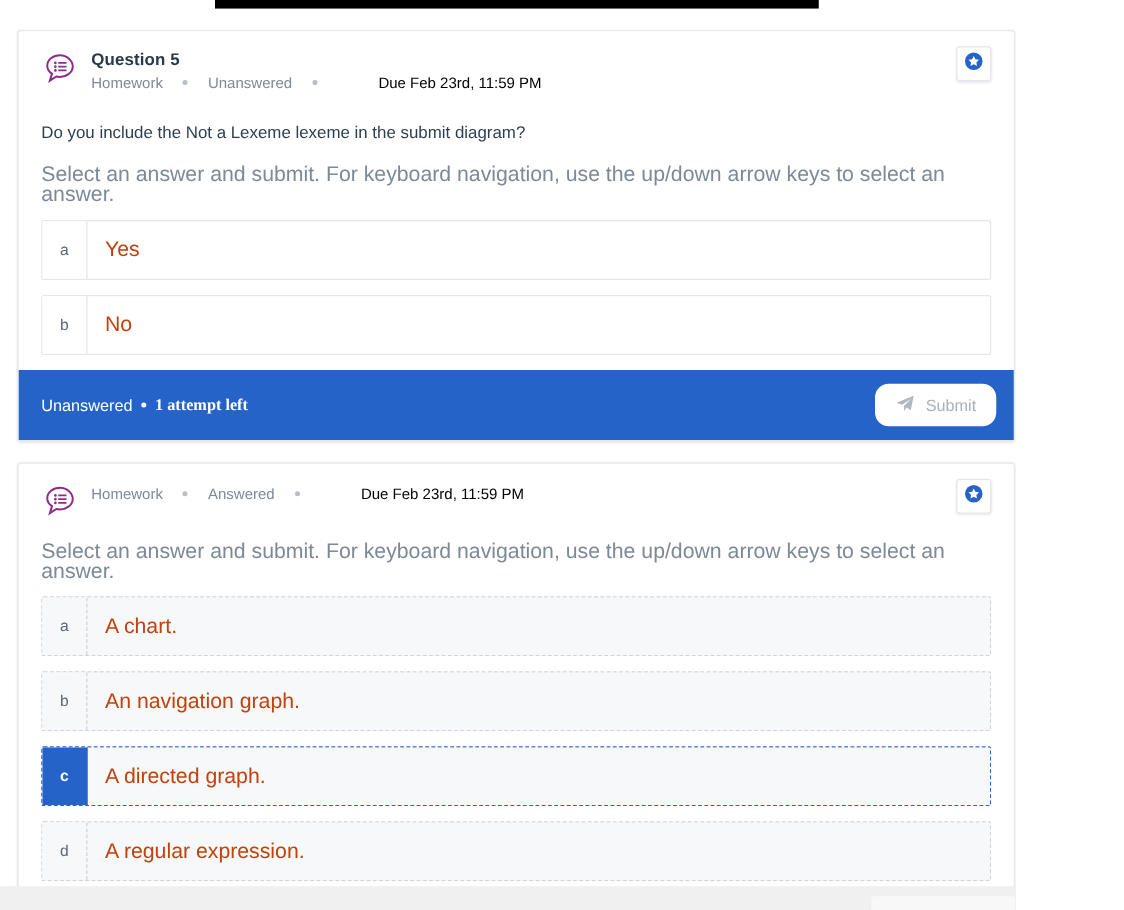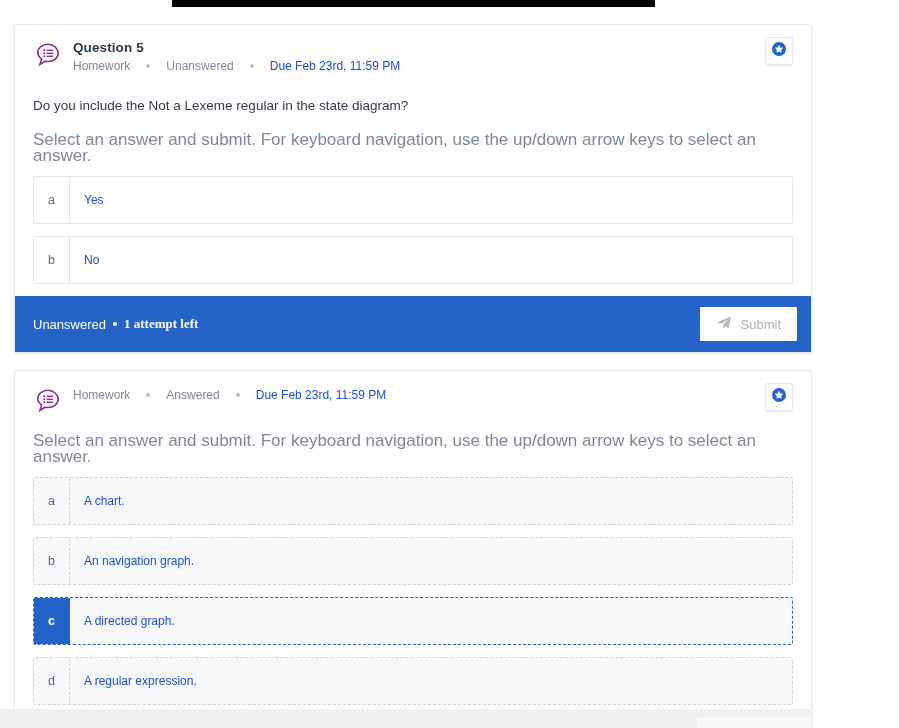--- a/index.html
+++ b/index.html
@@ -81,21 +81,21 @@
     align-items: center;
     gap: 16px;
     flex-wrap: wrap;
   }
   .q-meta .dot {
     display: inline-block;
     width: 4px; height: 4px;
     border-radius: 50%;
     background: #b6bec7;
   }
-  .q-meta .due { color: #1d4ed8; }
+  .q-meta .due { color: #000000; margin-left: 33px; }
 
   
   .star-btn {
     position: absolute;
     top: -2px;
     right: 0;
     width: 28px;
     height: 28px;
     background: #ffffff;
     border: 1px solid #e4e7eb;
@@ -174,22 +174,22 @@
     justify-content: center;
     font-size: 12.5px;
     color: #5a6775;
   }
 
   .opt-text {
     flex: 1 1 auto;
     display: flex;
     align-items: center;
     padding: 8px 14px;
-    font-size: 12px;
-    color: #1d4ed8;
+    font-size: 17px;
+    color: #c2410c;
     line-height: 18px;
   }
 
   
   .q-footer {
     background: #2563c8;
     display: flex;
     align-items: center;
     justify-content: space-between;
     padding: 11px 14px 11px 18px;
@@ -210,21 +210,21 @@
   }
   .status-text .bold { font-weight: bold; font-family: Liberation Serif, serif; }
 
   .submit-btn {
     display: flex;
     align-items: center;
     justify-content: center;
     gap: 9px;
     background: #ffffff;
     border: none;
-    border-radius: 1px;
+    border-radius: 11px;
     min-width: 96px;
     height: 34px;
     padding: 0 16px;
     font-size: 13px;
     color: #a8b1ba;
     font-family: "Liberation Sans", sans-serif;
     cursor: default;
   }
 
   
@@ -292,21 +292,21 @@
           <div class="star-btn">
             <span>
               <svg width="16" height="16" viewBox="0 0 16 16">
                 <circle cx="8" cy="8" r="7" fill="#2563c8"></circle>
                 <path d="M8 3.7l1.3 2.7 2.9 0.4-2.1 2.1 0.5 2.9L8 10.4l-2.6 1.4 0.5-2.9L3.8 6.8l2.9-0.4z" fill="#ffffff"></path>
               </svg>
             </span>
           </div>
         </div>
 
-        <div class="q-prompt">Do you include the Not a Lexeme regular in the state diagram?</div>
+        <div class="q-prompt">Do you include the Not a Lexeme lexeme in the submit diagram?</div>
         <div class="q-instr">Select an answer and submit. For keyboard navigation, use the up/down arrow keys to select an answer.</div>
 
         <div class="options">
           <div class="option solid">
             <div class="opt-letter">a</div>
             <div class="opt-text">Yes</div>
           </div>
           <div class="option solid">
             <div class="opt-letter">b</div>
             <div class="opt-text">No</div>

